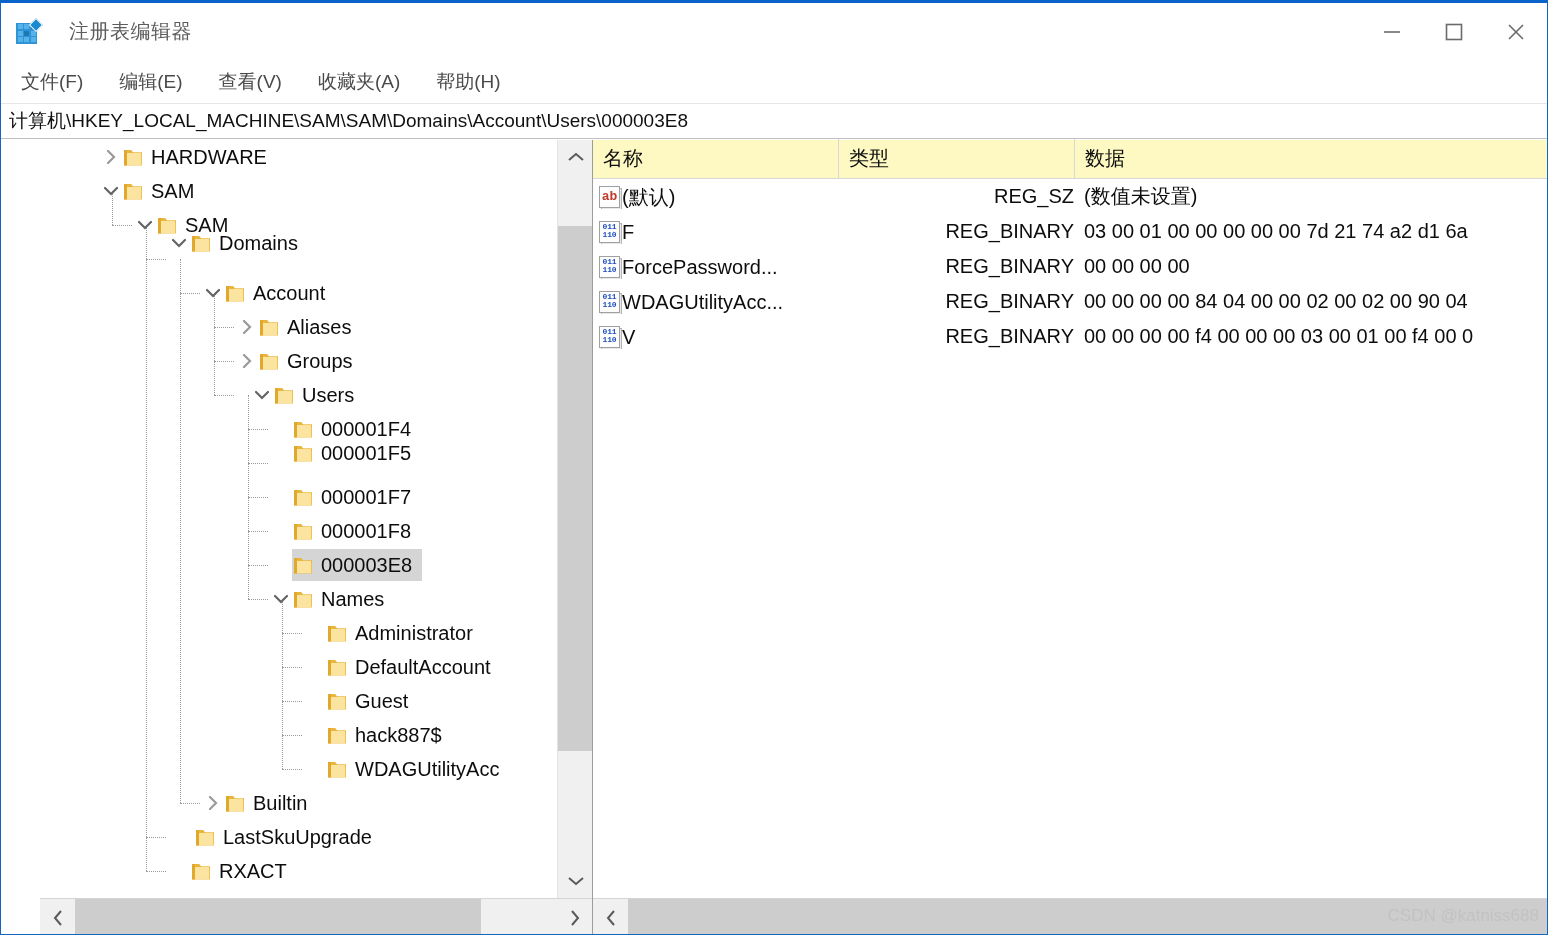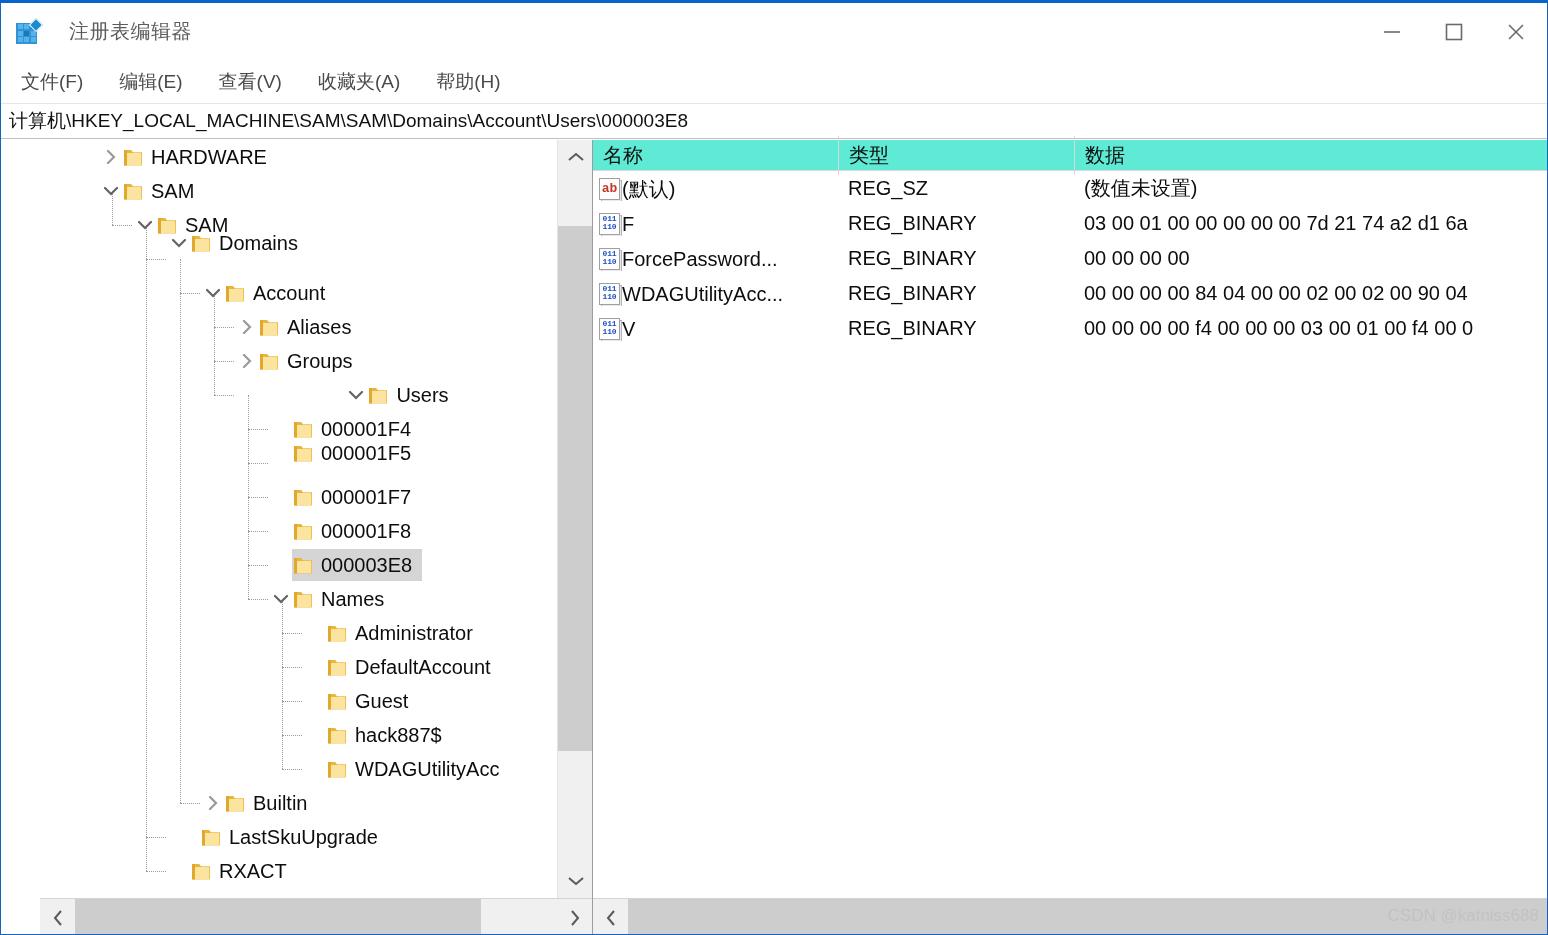--- a/index.html
+++ b/index.html
@@ -225,24 +225,24 @@
 
   
   .pane-right {
     position: relative;
     flex: 1;
     background: #ffffff;
     display: flex;
     flex-direction: column;
   }
   .listheader {
-    height: 31px;
+    height: 39px;
     display: flex;
-    align-items: center;
-    background: #5eead4;
+    align-items: flex-end;
+    background: #fef9c3;
     border-bottom: 1px solid #d8d8d8;
     flex: none;
   }
   .hcell {
     position: relative;
     font-size: 20px;
     color: #0d0d0d;
     padding-left: 10px;
     height: 39px;
     display: flex; align-items: center;
@@ -262,21 +262,21 @@
     display: flex;
     align-items: center;
     white-space: nowrap;
   }
   .vrow .c-name {
     width: 245px;
     display: flex; align-items: center;
     padding-left: 5px;
     overflow: hidden;
   }
-  .vrow .c-type { width: 236px; padding-left: 10px; }
+  .vrow .c-type { width: 236px; padding-left: 10px; text-align: right; }
   .vrow .c-data { flex: 1; padding-left: 10px; overflow: hidden; }
   .vrow .txt { font-size: 20px; color: #0d0d0d; line-height: 1; }
 
   
   .vicon {
     position: relative;
     width: 24px; height: 24px;
     flex: none;
   }
   .vicon .page {
@@ -515,21 +515,21 @@
               <div class="folder">
                 <svg width="22" height="22" viewBox="0 0 22 22">
                   <path d="M2 4 h7 l2 2.5 h9 v13 h-18 z" fill="#f2c14e"></path>
                   <path d="M2 4 h7 l2 2.5 h9 v2 h-18 z" fill="#e8b63c"></path>
                   <path d="M4 7 h15 v12 h-15 z" fill="#fbe3a0"></path>
                   <path d="M2 4 h3 v15.5 h-3 z" fill="#e0a92e"></path>
                 </svg>
               </div>
               <div class="tlabel">Groups</div>
             </div>
-            <div class="tnode" style="position: absolute; left: 0px; top: 238px; width: 100%; justify-content: center;">
+            <div class="tnode" style="position: absolute; left: 15px; top: 238px; width: 100%;">
               <div style="width: 196px; flex: 0 0 auto;"></div>
               <div class="chev">
                 <svg width="14" height="10" viewBox="0 0 14 10">
                   <polyline points="1,2 7,8 13,2" fill="none" stroke="currentColor" stroke-width="2.2" stroke-linecap="round"></polyline>
                 </svg>
               </div>
               <div class="folder">
                 <svg width="22" height="22" viewBox="0 0 22 22">
                   <path d="M2 4 h7 l2 2.5 h9 v13 h-18 z" fill="#f2c14e"></path>
                   <path d="M2 4 h7 l2 2.5 h9 v2 h-18 z" fill="#e8b63c"></path>
@@ -697,21 +697,21 @@
               <div class="folder">
                 <svg width="22" height="22" viewBox="0 0 22 22">
                   <path d="M2 4 h7 l2 2.5 h9 v13 h-18 z" fill="#f2c14e"></path>
                   <path d="M2 4 h7 l2 2.5 h9 v2 h-18 z" fill="#e8b63c"></path>
                   <path d="M4 7 h15 v12 h-15 z" fill="#fbe3a0"></path>
                   <path d="M2 4 h3 v15.5 h-3 z" fill="#e0a92e"></path>
                 </svg>
               </div>
               <div class="tlabel">Builtin</div>
             </div>
-            <div class="tnode" style="position: absolute; left: 10px; top: 680px; width: 100%;">
+            <div class="tnode" style="position: absolute; left: 4px; top: 680px; width: 100%;">
               <div style="width: 128px; flex: 0 0 auto;"></div>
               <div class="chev"></div>
               <div class="folder">
                 <svg width="22" height="22" viewBox="0 0 22 22">
                   <path d="M2 4 h7 l2 2.5 h9 v13 h-18 z" fill="#f2c14e"></path>
                   <path d="M2 4 h7 l2 2.5 h9 v2 h-18 z" fill="#e8b63c"></path>
                   <path d="M4 7 h15 v12 h-15 z" fill="#fbe3a0"></path>
                   <path d="M2 4 h3 v15.5 h-3 z" fill="#e0a92e"></path>
                 </svg>
               </div>

